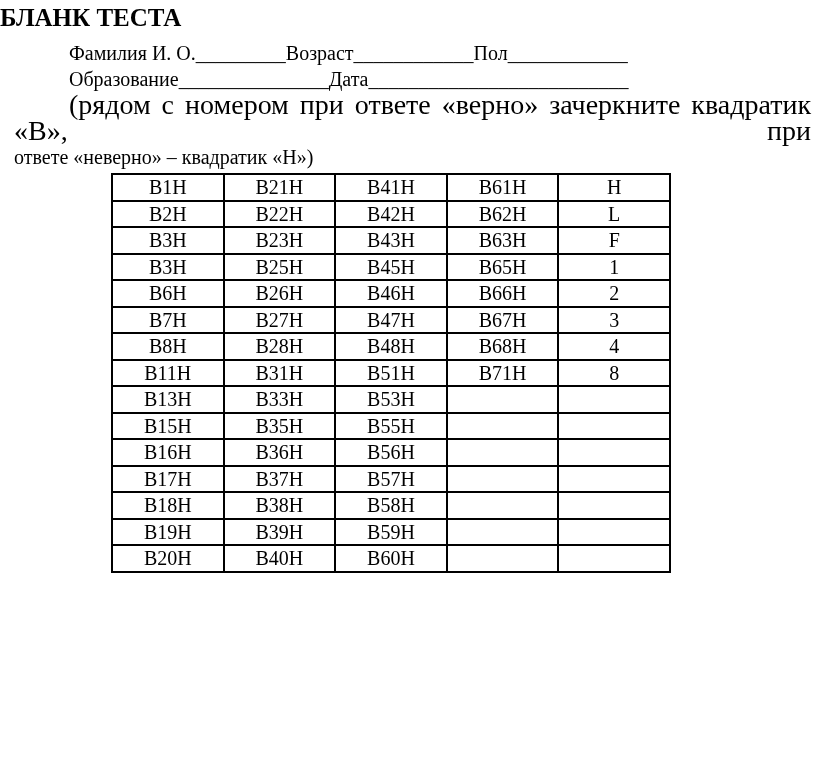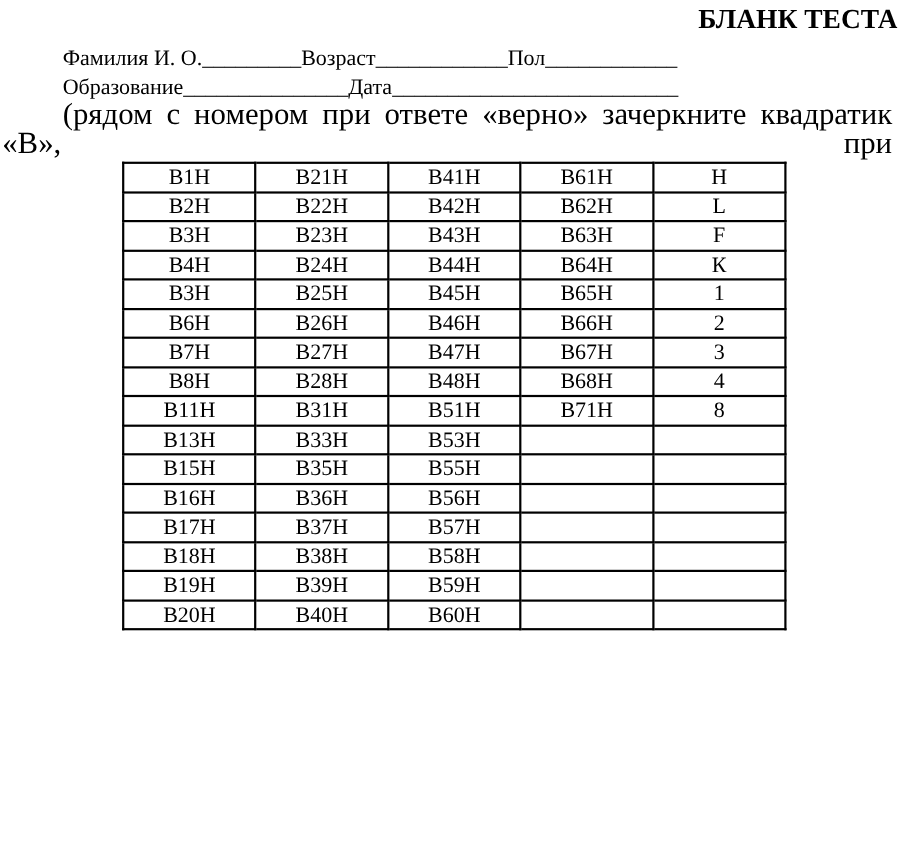--- a/index.html
+++ b/index.html
@@ -7,28 +7,28 @@
   .page {
     width: 816px;
     height: 773px;
     background: #ffffff;
     color: #000000;
     font-family: "Liberation Serif", "DejaVu Serif", serif;
     position: relative;
     overflow: hidden;
   }
   .title {
-    text-align: right;
+    text-align: left;
     font-weight: bold;
     font-size: 25px;
     line-height: 30px;
     padding-top: 3px;
   }
   .content {
-    padding-left: 2px;
+    padding-left: 14px;
     padding-right: 5px;
     margin-top: 7px;
   }
   .form-line {
     font-size: 20px;
     line-height: 26px;
     text-indent: 55px;
     white-space: nowrap;
   }
   .blank { letter-spacing: 0; }
@@ -39,21 +39,21 @@
     text-align: justify;
     text-align-last: justify;
   }
   .instr-line-plain {
     font-size: 20px;
     line-height: 26px;
   }
   table.answer-table {
     border-collapse: collapse;
     table-layout: fixed;
-    width: 604px;
+    width: 560px;
     margin: 3px 0 0 111px;
   }
   table.answer-table td {
     border: 2px solid #000000;
     height: 26.5px;
     padding: 0;
     text-align: center;
     vertical-align: middle;
     font-size: 20px;
     line-height: 1;
@@ -71,20 +71,21 @@
     <div class="form-line">
       <span>Фамилия И. О.</span><span class="blank">_________</span><span>Возраст</span><span class="blank">____________</span><span>Пол</span><span class="blank">____________</span>
     </div>
 
     <div class="form-line">
       <span>Образование</span><span class="blank">_______________</span><span>Дата</span><span class="blank">__________________________</span>
     </div>
 
     <div>
       <div class="instr-line-justified">(рядом с номером при ответе «верно» зачеркните квадратик «В», при</div>
+      <div class="instr-line-plain">ответе «неверно» – квадратик «Н»)</div>
     </div>
   </div>
 
   <table class="answer-table">
     <tbody>
         <tr>
           <td>В1Н</td>
           <td>В21Н</td>
           <td>В41Н</td>
           <td>В61Н</td>
@@ -96,27 +97,20 @@
           <td>В42Н</td>
           <td>В62Н</td>
           <td>L</td>
         </tr>
         <tr>
           <td>В3Н</td>
           <td>В23Н</td>
           <td>В43Н</td>
           <td>В63Н</td>
           <td>F</td>
-        </tr>
-        <tr>
-          <td>В4Н</td>
-          <td>В24Н</td>
-          <td>В44Н</td>
-          <td>В64Н</td>
-          <td>К</td>
         </tr>
         <tr>
           <td>В3Н</td>
           <td>В25Н</td>
           <td>В45Н</td>
           <td>В65Н</td>
           <td>1</td>
         </tr>
         <tr>
           <td>В6Н</td>

